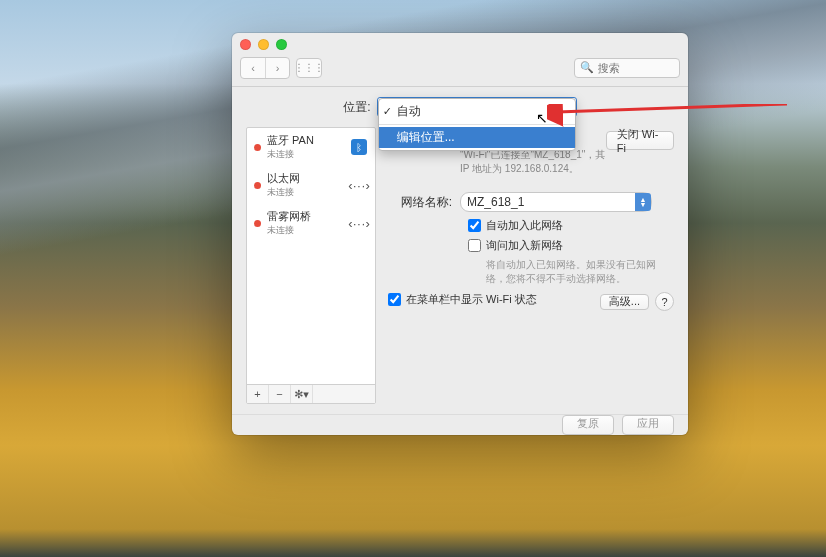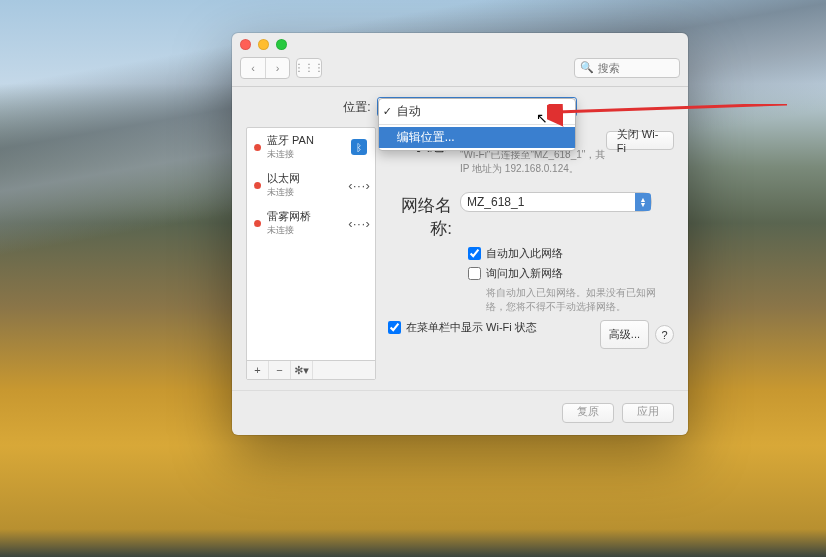--- a/index.html
+++ b/index.html
@@ -66,38 +66,38 @@
     .dot-green { background: #3cb043; }
     .dot-red { background: #e74c3c; }
     .sidebar-labels { display: flex; flex-direction: column; flex: 1; min-width: 0; }
     .sidebar-name { font-size: 11px; color: #333; }
     .sidebar-status { font-size: 9px; color: #888; }
     .sidebar-icon { width: 18px; height: 18px; display: flex; align-items: center; justify-content: center; font-size: 13px; flex-shrink: 0; color: #555; }
     .sidebar-footer { height: 19px; border-top: 1px solid #cfcfcf; background: #f5f5f5; display: flex; align-items: center; }
     .sf-btn { width: 22px; height: 100%; display: flex; align-items: center; justify-content: center; font-size: 11px; color: #555; border-right: 1px solid #e0e0e0; cursor: default; }
     .detail { flex: 1; font-size: 11px; color: #333; padding-top: 4px; }
     .detail-row { display: flex; margin-bottom: 6px; align-items: flex-start; }
-    .detail-label { width: 72px; text-align: right; padding-right: 8px; color: #333; font-size: 17px; padding-top: 2px; }
+    .detail-label { width: 72px; text-align: right; padding-right: 8px; color: #333; font-size: 12px; padding-top: 2px; }
     .detail-value { flex: 1; }
     .status-main { font-size: 12px; color: #333; }
     .status-sub { font-size: 10px; color: #888; line-height: 1.4; max-width: 160px; }
     .wifi-off-btn { height: 19px; padding: 0 10px; background: linear-gradient(#fdfdfd,#f2f2f2); border: 1px solid #c8c8c8; border-radius: 4px; font-size: 11px; color: #333; display: inline-flex; align-items: center; cursor: default; }
     .network-select {
       height: 20px; width: 192px; background: #fff; border: 1px solid #c8c8c8; border-radius: 9px;
       display: flex; align-items: center; padding: 0 6px; font-size: 12px; position: relative;
     }
     .network-select .chev { position: absolute; right: 0; top: 0; bottom: 0; width: 16px; background: #4a8cd8; border-radius: 0 3px 3px 0; display: flex; align-items: center; justify-content: center; color: #fff; font-size: 7px; flex-direction: column; line-height: 5px; }
     .check-row { display: flex; align-items: flex-start; gap: 5px; font-size: 11px; margin-left: 80px; margin-bottom: 5px; }
     .check-row input { margin-top: 1px; }
     .check-sub { font-size: 10px; color: #999; margin-left: 98px; max-width: 175px; line-height: 1.4; }
     .bottom-check { display: flex; align-items: center; gap: 5px; font-size: 11px; }
     .advanced-row { display: flex; align-items: flex-start; justify-content: space-between; margin-top: auto; padding-top: 6px; }
-    .advanced-btn { height: 29px; padding: 0 8px; background: linear-gradient(#fdfdfd,#f2f2f2); border: 1px solid #c8c8c8; border-radius: 4px; font-size: 11px; display: inline-flex; align-items: center; gap: 3px; cursor: default; }
+    .advanced-btn { height: 16px; padding: 0 8px; background: linear-gradient(#fdfdfd,#f2f2f2); border: 1px solid #c8c8c8; border-radius: 4px; font-size: 11px; display: inline-flex; align-items: center; gap: 3px; cursor: default; }
     .help-btn { width: 19px; height: 19px; border-radius: 50%; background: linear-gradient(#fdfdfd,#f2f2f2); border: 1px solid #c8c8c8; font-size: 11px; display: inline-flex; align-items: center; justify-content: center; cursor: default; }
-    .footer-btns { display: flex; justify-content: flex-end; gap: 8px; padding: 12px 14px; border-top: 1px solid #dcdcdc; }
+    .footer-btns { display: flex; justify-content: flex-end; gap: 8px; padding: 0 14px; border-top: 1px solid #dcdcdc; }
     .mac-btn { height: 20px; padding: 0 14px; background: linear-gradient(#fdfdfd,#f2f2f2); border: 1px solid #c8c8c8; border-radius: 4px; font-size: 11px; color: #999; cursor: default; }
     .bt-badge { width: 16px; height: 16px; background: #2a7fd4; border-radius: 3px; display: flex; align-items: center; justify-content: center; color: #fff; font-size: 10px; }
     .cursor { position: absolute; top: 110px; left: 536px; z-index: 150; font-size: 14px; color: #000; pointer-events: none; }
   </style>
 </head>
 <body>
 
 <div class="wallpaper">
   <div class="mountain-layer"></div>
 </div>

